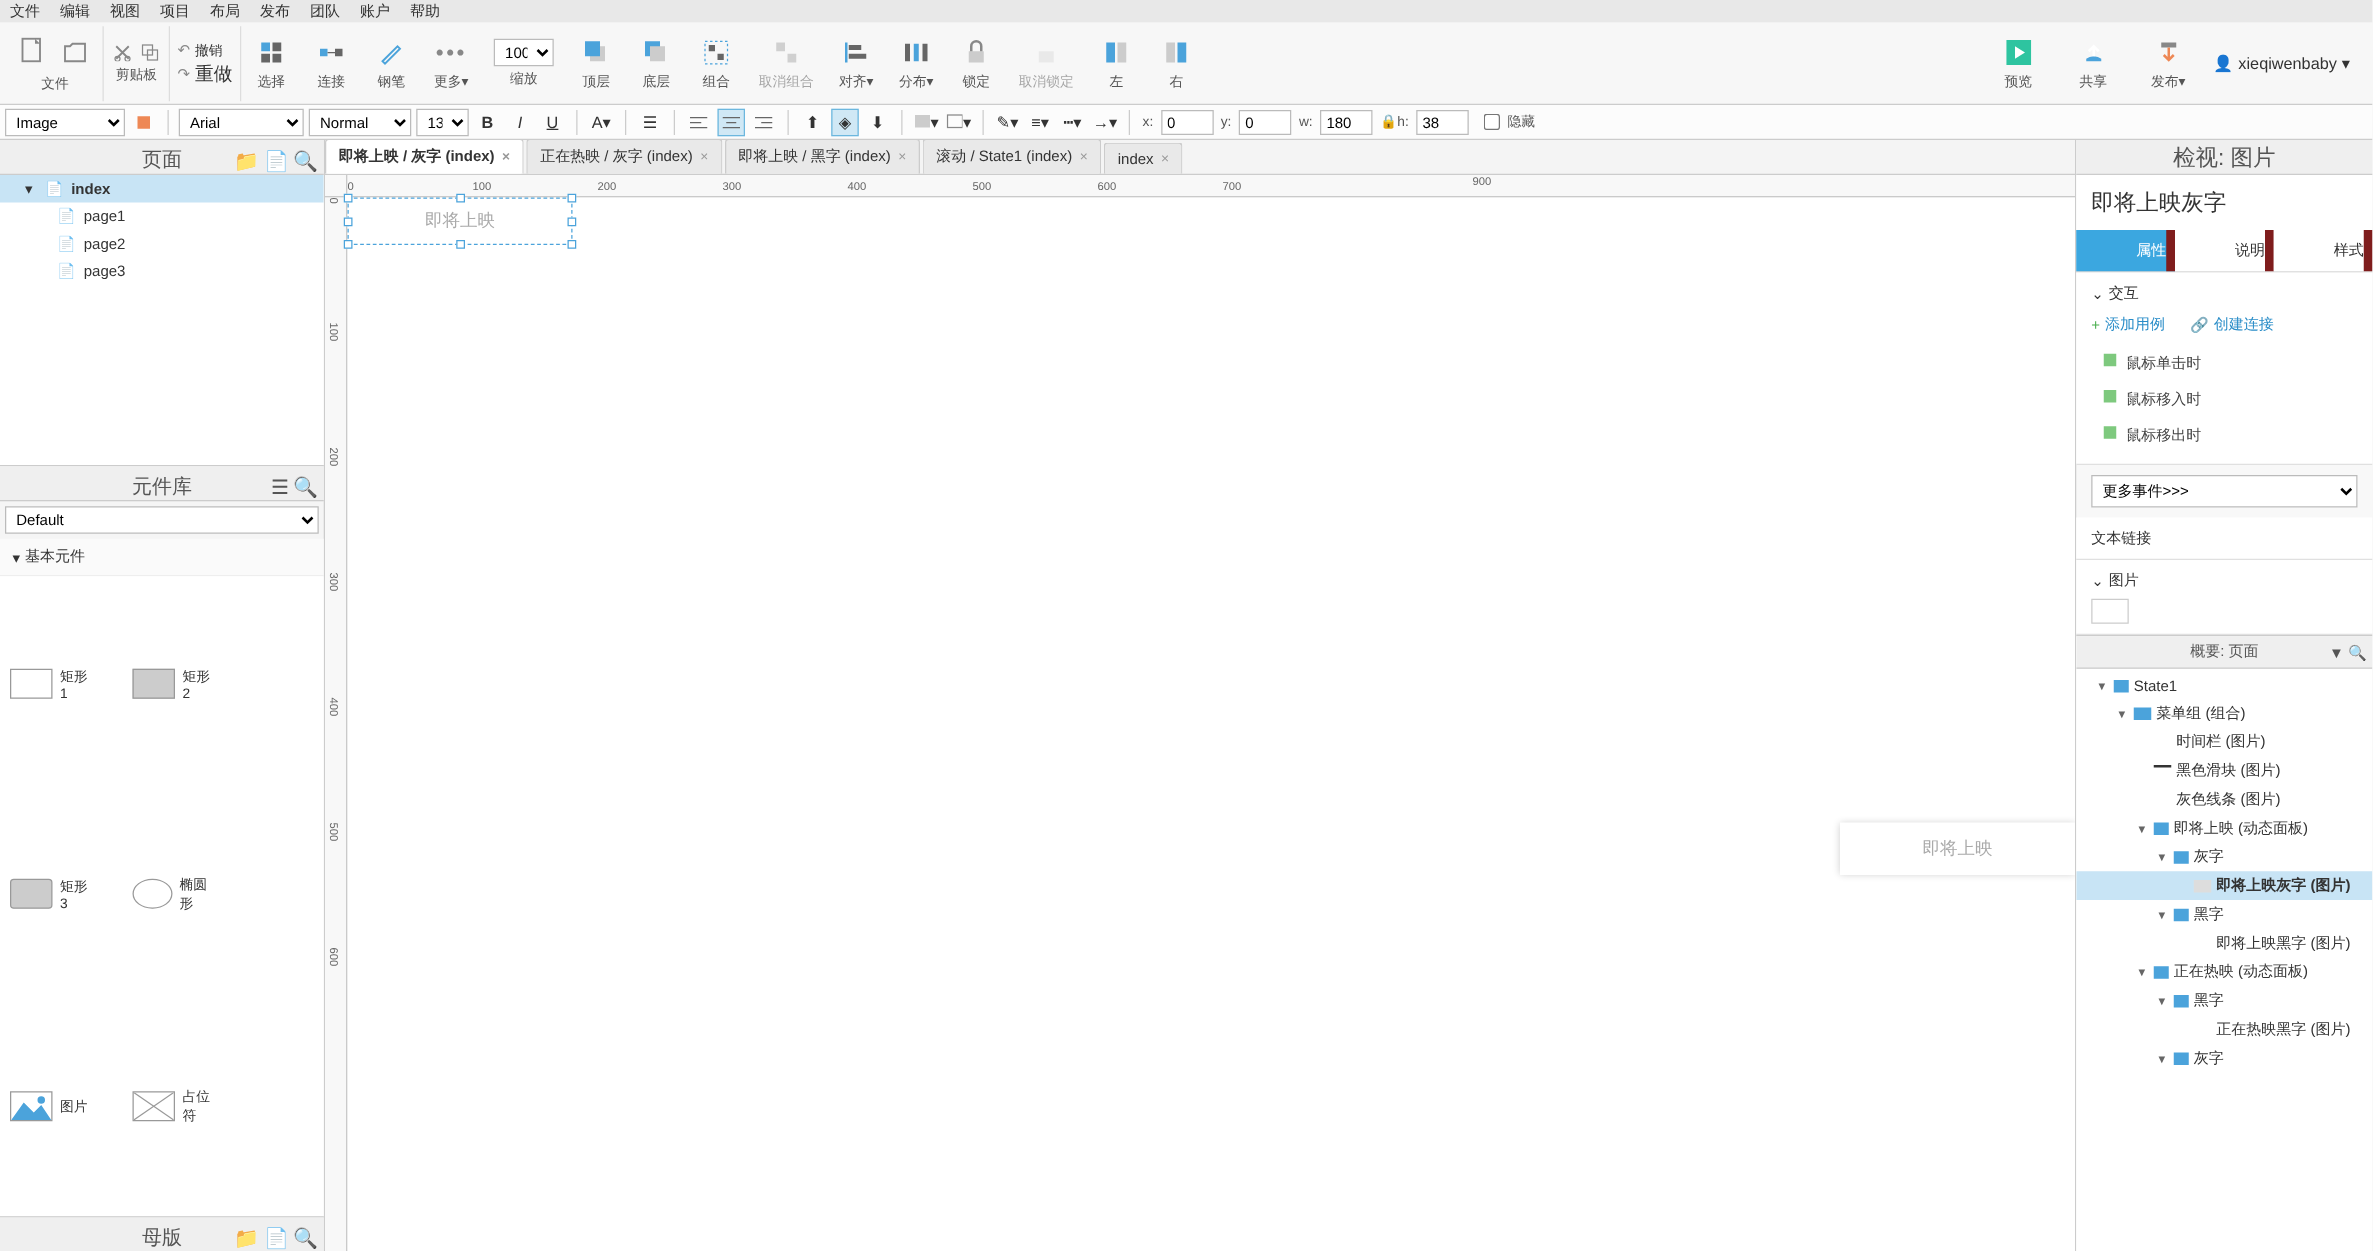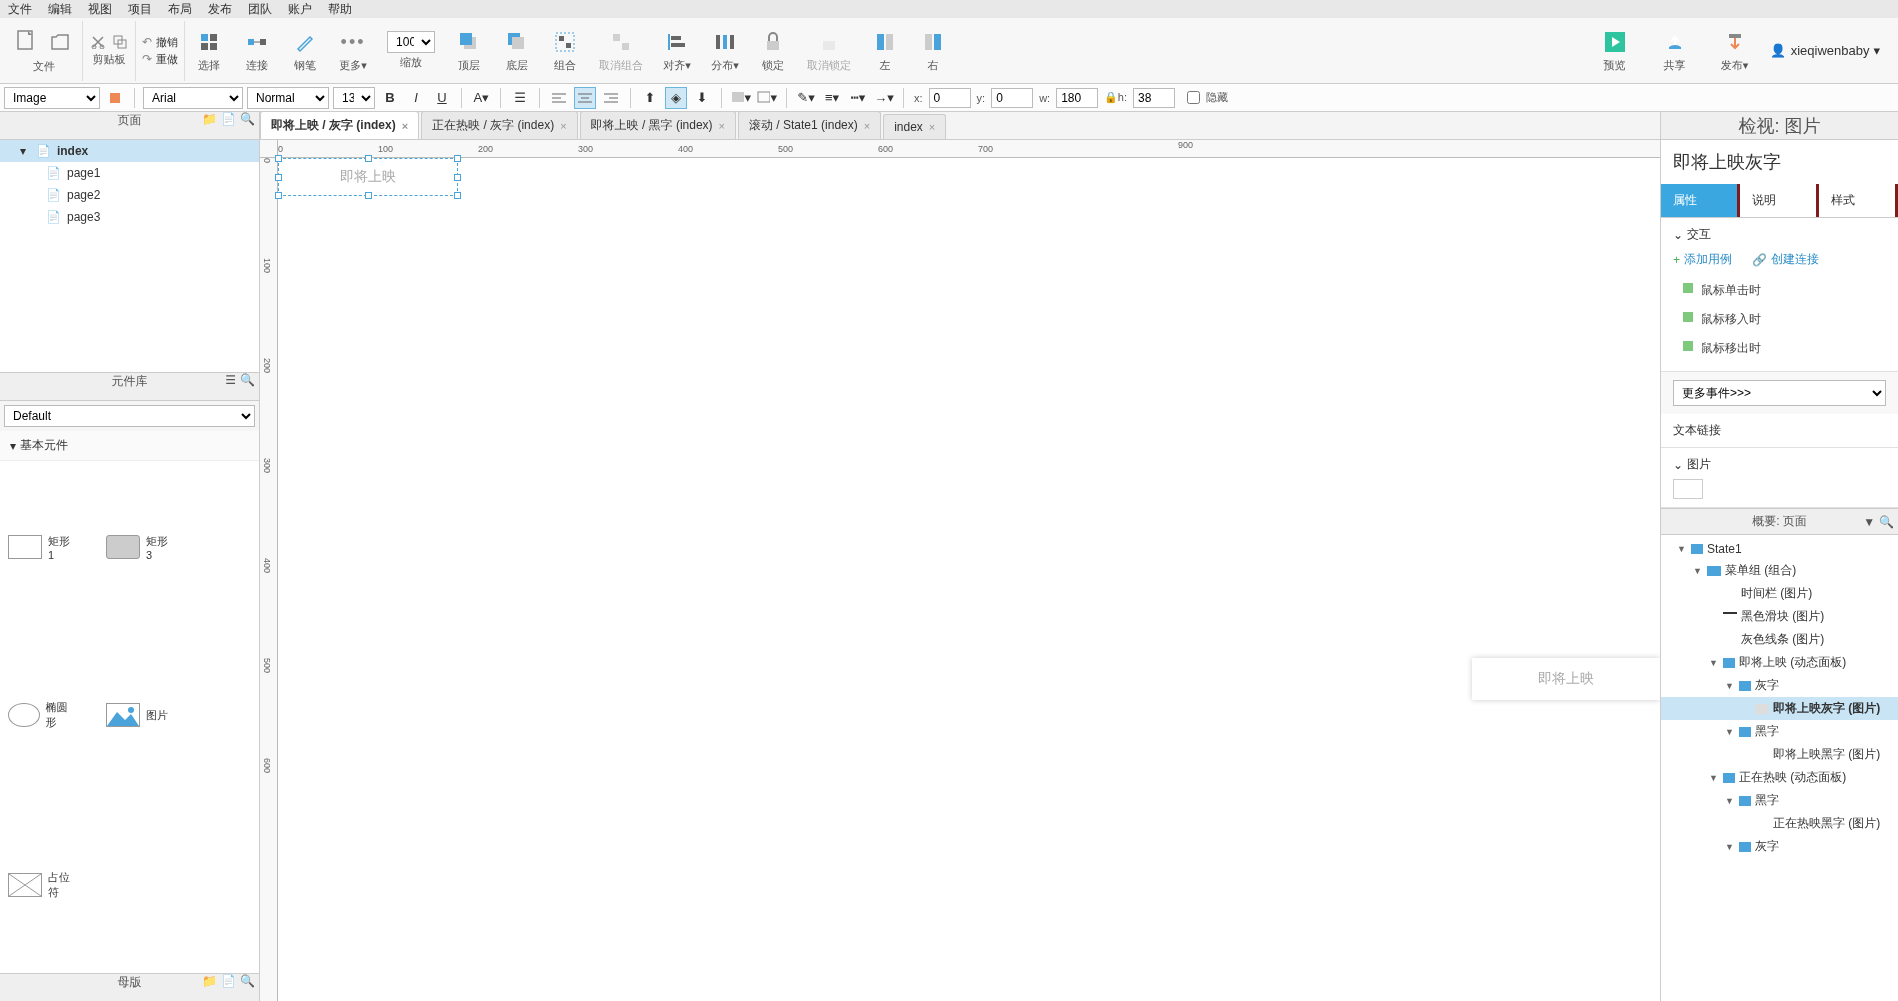--- a/index.html
+++ b/index.html
@@ -23,21 +23,21 @@
 .fmt-select { border: 1px solid #bbb; height: 22px; font-size: 12px; background: #fff; padding: 0 4px; }
 .fmt-btn { width: 22px; height: 22px; border: 1px solid transparent; display: flex; align-items: center; justify-content: center; cursor: pointer; font-size: 13px; }
 .fmt-btn.active { background: #d0e8f5; border-color: #6cb7de; }
 .fmt-sep { width: 1px; height: 20px; background: #ccc; margin: 0 4px; }
 .fmt-input { width: 42px; height: 20px; border: 1px solid #bbb; background: #fff; font-size: 12px; padding: 0 4px; }
 .fmt-label { font-size: 11px; color: #555; margin: 0 2px; }
 
 .workspace { display: flex; height: calc(1001px - 18px - 66px - 28px); }
 
 .left-panel { width: 260px; background: #f5f5f5; border-right: 1px solid #ccc; display: flex; flex-direction: column; }
-.panel-header { height: 28px; background: #efefef; border-bottom: 1px solid #ccc; display: flex; align-items: flex-start; justify-content: center; position: relative; font-size: 12px; color: #555; }
+.panel-header { height: 28px; background: #efefef; border-bottom: 1px solid #ccc; display: flex; align-items: flex-end; justify-content: center; position: relative; font-size: 16px; color: #555; }
 .panel-header-icons { position: absolute; right: 4px; display: flex; gap: 4px; }
 .page-tree { flex: 0 0 232px; background: #fff; overflow: auto; }
 .tree-item { padding: 4px 8px 4px 20px; display: flex; align-items: center; gap: 6px; cursor: pointer; }
 .tree-item.selected { background: #c8e4f5; }
 .tree-item.child { padding-left: 46px; }
 .tree-arrow { width: 10px; display: inline-block; }
 
 .lib-section { flex: 1; display: flex; flex-direction: column; border-top: 1px solid #ccc; }
 .lib-select { margin: 4px; }
 .widget-cat { padding: 6px 10px; background: #fafafa; border-bottom: 1px solid #eee; font-size: 12px; display: flex; align-items: center; gap: 4px; }
@@ -60,21 +60,21 @@
 .ruler-tick { position: absolute; font-size: 9px; }
 .canvas-content { position: absolute; top: 18px; left: 18px; right: 0; bottom: 0; background: #fff; }
 .selected-shape { position: absolute; top: 0; left: 0; width: 180px; height: 38px; border: 1px dashed #4ba3db; display: flex; align-items: center; justify-content: center; color: #aaa; font-size: 14px; }
 .sel-handle { position: absolute; width: 7px; height: 7px; background: #fff; border: 1px solid #4ba3db; }
 .floating-preview { position: absolute; right: 0; top: 500px; width: 188px; height: 42px; background: #fff; box-shadow: 0 0 6px rgba(0,0,0,0.2); display: flex; align-items: center; justify-content: center; color: #aaa; font-size: 14px; }
 
 .right-panel { width: 238px; background: #f8f8f8; border-left: 1px solid #ccc; display: flex; flex-direction: column; }
 .inspect-header { height: 28px; background: #efefef; border-bottom: 1px solid #ccc; display: flex; align-items: center; justify-content: center; font-size: 18px; color: #555; }
 .selection-title { font-size: 18px; padding: 10px 12px; background: #fff; }
 .prop-tabs { display: flex; border-bottom: 1px solid #ccc; }
-.prop-tab { flex: 1; text-align: left; padding: 8px 12px; border-right: 3px solid #7f1d1d; cursor: pointer; font-size: 12px; background: #fff; }
+.prop-tab { flex: 1; text-align: right; padding: 8px 0; border-right: 7px solid #7f1d1d; cursor: pointer; font-size: 12px; background: #fff; }
 .prop-tab.active { background: #3ba7e0; color: #fff; }
 .prop-section { padding: 8px 12px; border-bottom: 1px solid #e0e0e0; background: #fff; }
 .prop-section-title { font-size: 12px; display: flex; align-items: center; gap: 4px; }
 .interaction-actions { display: flex; gap: 20px; padding: 8px 0; }
 .action-link { color: #2a8dc8; font-size: 12px; display: flex; align-items: center; gap: 4px; cursor: pointer; }
 .event-item { padding: 6px 4px 6px 28px; font-size: 12px; color: #444; position: relative; }
 .event-item:before { content: ''; position: absolute; left: 10px; top: 7px; width: 10px; height: 10px; background: #7ec97e; }
 .more-events { width: calc(100% - 24px); margin: 8px 12px; border: 1px solid #bbb; padding: 4px; background: #fff; font-size: 12px; }
 
 .outline-panel { flex: 1; border-top: 1px solid #ccc; background: #fff; overflow: auto; }
@@ -140,21 +140,21 @@
     <div class="tb-label">剪贴板</div>
   </div>
   <div class="tb-group">
     <div style="display:flex;flex-direction:column;gap:2px">
       <div style="display:flex;align-items:center;gap:4px">
           <span style="color:#888">↶</span>
           <span style="font-size:11px">撤销</span>
         </div>
       <div style="display:flex;align-items:center;gap:4px">
           <span style="color:#888">↷</span>
-          <span style="font-size:11px">重做</span>
+          <span style="font-size:15px">重做</span>
         </div>
     </div>
   </div>
   <div class="tb-single">
     <div class="tb-single-icon">
         <svg width="22" height="22">
           <rect x="3" y="3" width="7" height="7" fill="#4ba3db"></rect>
           <rect x="12" y="3" width="7" height="7" fill="#666"></rect>
           <rect x="3" y="12" width="7" height="7" fill="#666"></rect>
           <rect x="12" y="12" width="7" height="7" fill="#666"></rect>
@@ -433,20 +433,24 @@
       </div>
       <select class="fmt-select lib-select"><option>Default</option></select>
       <div class="widget-cat">
           <span>▾</span>
           <span>基本元件</span>
         </div>
       <div class="widget-grid">
         <div class="widget-item">
             <div class="widget-icon"></div>
             <div class="widget-label">矩形1</div>
+          </div>
+        <div class="widget-item">
+            <div class="widget-icon" style="background:#ccc"></div>
+            <div class="widget-label">矩形2</div>
           </div>
         <div class="widget-item">
             <div class="widget-icon" style="background:#ccc;border-radius:3px"></div>
             <div class="widget-label">矩形3</div>
           </div>
         <div class="widget-item">
             <div class="widget-icon" style="border-radius:50%"></div>
             <div class="widget-label">椭圆形</div>
           </div>
         <div class="widget-item">

